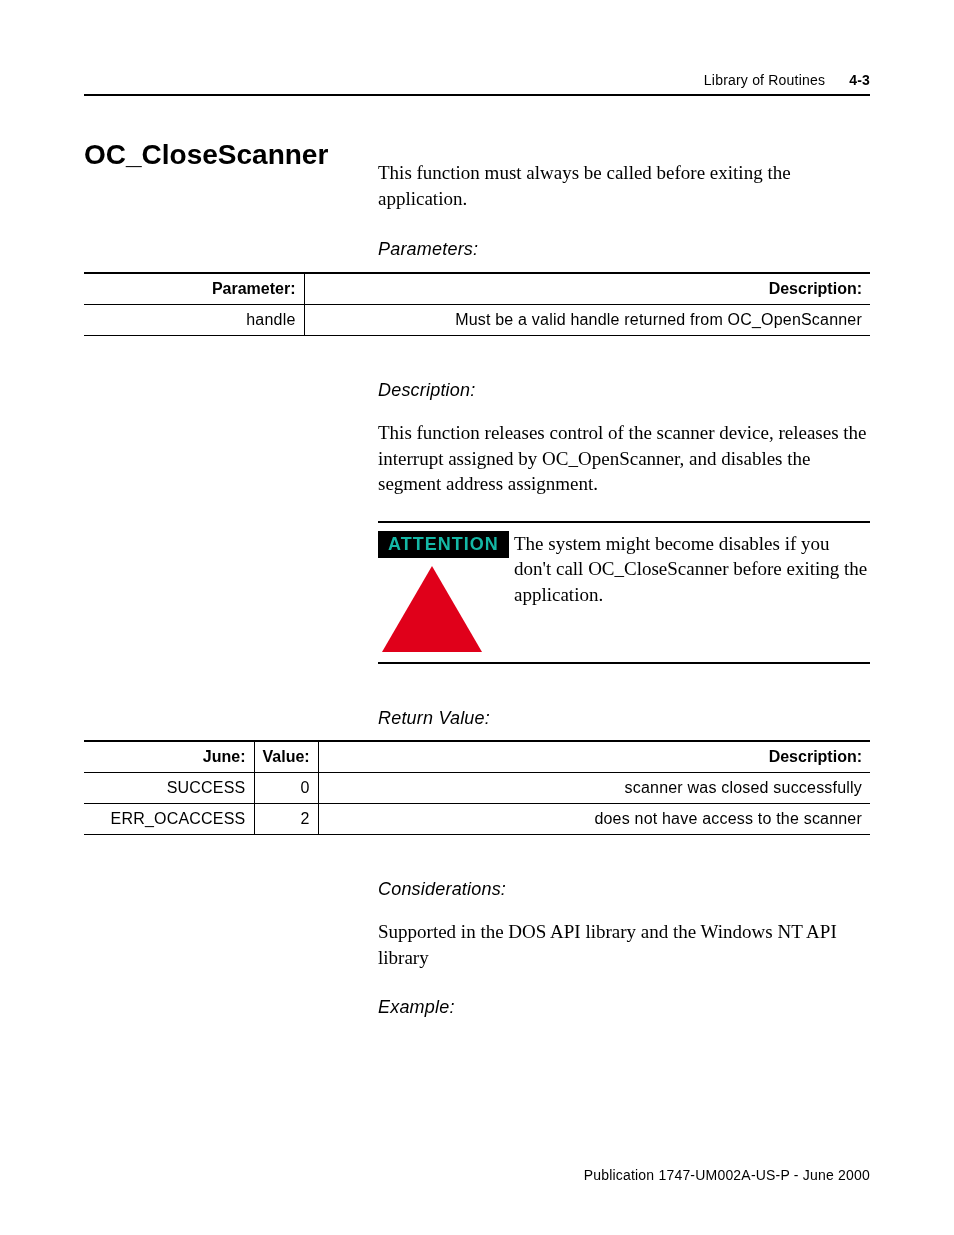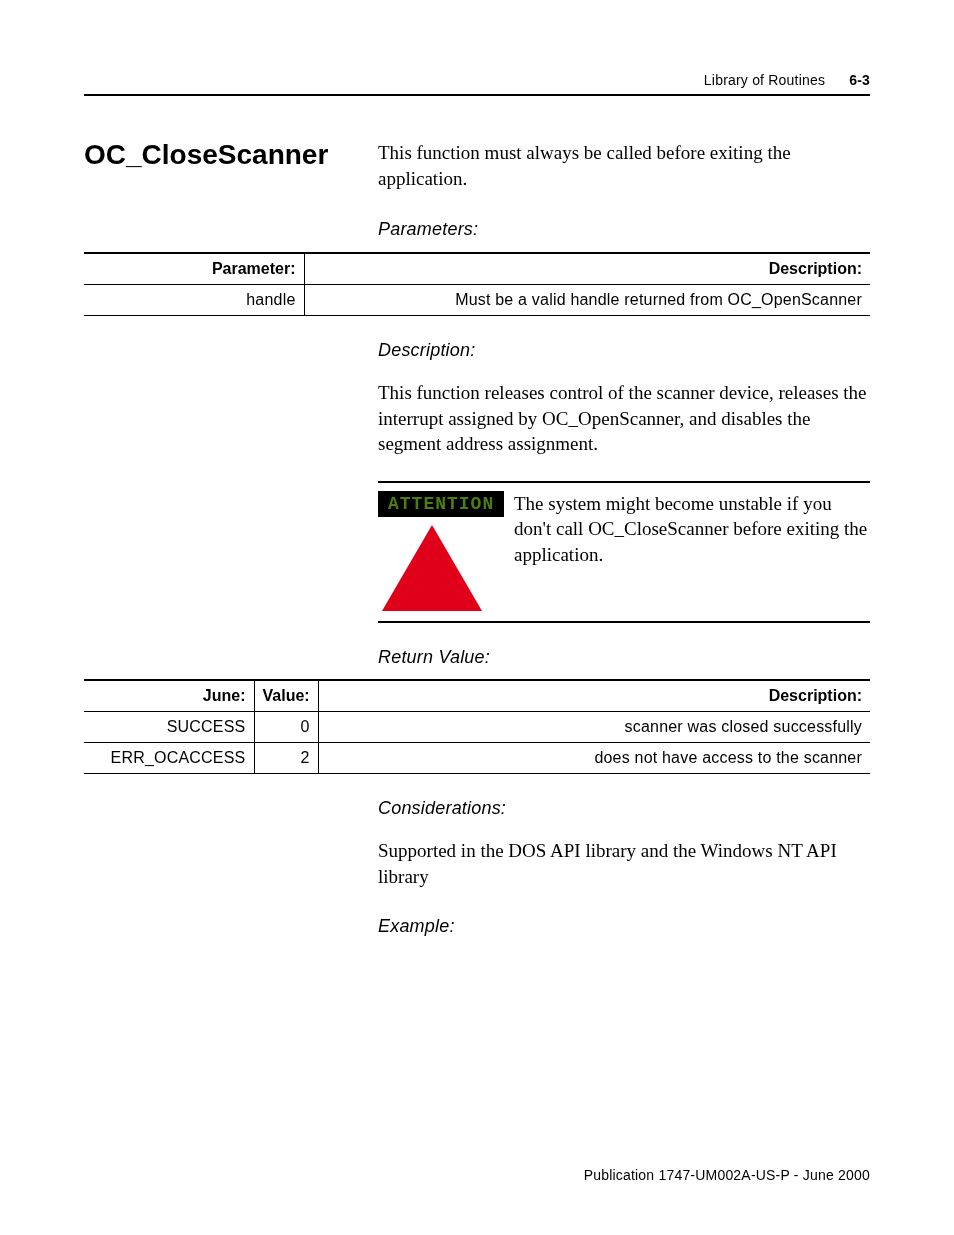--- a/index.html
+++ b/index.html
@@ -39,21 +39,21 @@
     column-gap: 118px;
     margin-top: 44px;
   }
   .section-title {
     font-family: "Helvetica Neue", Helvetica, Arial, sans-serif;
     font-weight: 800;
     font-size: 28px;
     letter-spacing: 0px;
     line-height: 1.1;
   }
-  .body-col { font-size: 19px; line-height: 1.35; }
+  .body-col { font-size: 19px; line-height: 1.35; margin-top: 20px; }
   .lead-para { margin: 0 0 26px 0; }
   .sub-label {
     font-style: italic;
     font-family: "Helvetica Neue", Helvetica, Arial, sans-serif;
     font-size: 18px;
     margin: 0 0 18px 0;
     letter-spacing: .2px;
   }
   .sub-label.tight { margin-bottom: 10px; }
   .desc-para { margin: 6px 0 24px 0; }
@@ -92,22 +92,22 @@
     margin-bottom: 22px;
     display: grid;
     grid-template-columns: 128px 1fr;
     column-gap: 8px;
     align-items: start;
   }
   .attn-left { }
   .attn-badge {
     display: inline-block;
     background: #000;
-    color: #4d7c0f;
-    font-family: Liberation Mono, monospace;
+    color: #14b8a6;
+    font-family: Liberation Sans, sans-serif;
     font-weight: 800;
     font-size: 18px;
     letter-spacing: 1px;
     padding: 3px 10px;
   }
   .attn-triangle {
     margin-top: 8px;
     width: 0; height: 0;
     border-left: 50px solid transparent;
     border-right: 50px solid transparent;
@@ -125,21 +125,21 @@
     letter-spacing: .2px;
     text-align: right;
   }
 </style>
 </head>
 <body>
 
 <div class="page">
   <div class="running-head">
     <span class="chap">Library of Routines</span>
-    <span class="pageno">6-3</span>
+    <span class="pageno">4-3</span>
   </div>
   <hr class="running-rule">
 
   <div class="columns">
 
     <div class="section-title">OC_CloseScanner</div>
     <div class="body-col">
       <p class="lead-para">This function must always be called before exiting the application.</p>
       <p class="sub-label tight">Parameters:</p>
     </div>
@@ -170,21 +170,21 @@
       <p class="sub-label">Description:</p>
       <p class="desc-para">This function releases control of the scanner device, releases the interrupt assigned by OC_OpenScanner, and disables the segment address assignment.</p>
     </div>
 
     <div></div>
     <div class="attention-wrap">
       <div class="attn-left">
         <span class="attn-badge">ATTENTION</span>
         <div class="attn-triangle"></div>
       </div>
-      <div class="attn-text">The system might become unstable if you don't call OC_CloseScanner before exiting the application.</div>
+      <div class="attn-text">The system might become disables if you don't call OC_CloseScanner before exiting the application.</div>
     </div>
 
     <div></div>
     <div class="body-col">
       <p class="sub-label tight">Return Value:</p>
     </div>
 
     <div class="tbl-wrap">
       <table class="data returns">
         <colgroup>

